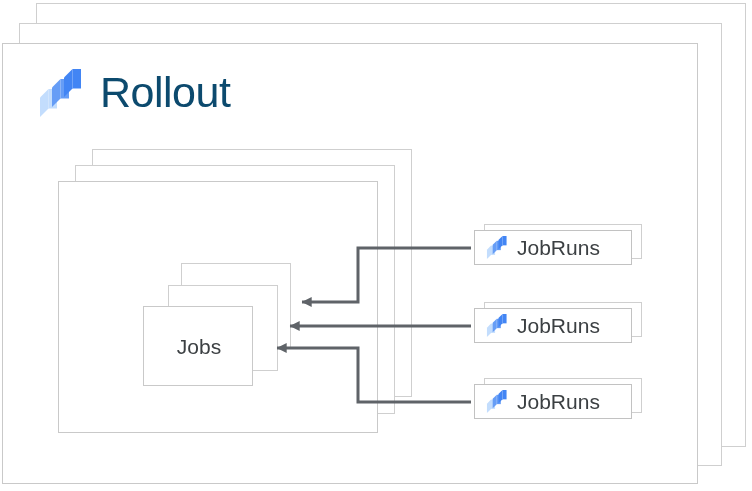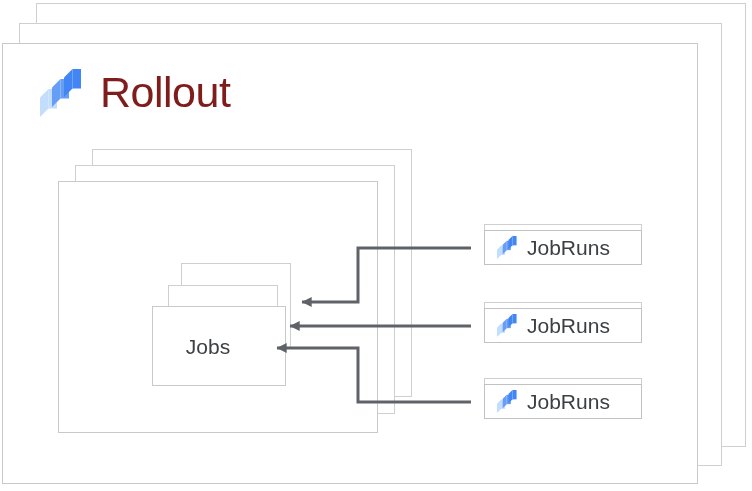--- a/index.html
+++ b/index.html
@@ -37,26 +37,26 @@
   .rollout-front { left: 2px;   top: 43px; width: 696px; height: 441px; }
 
   
   .phases-back2 { left: 92px; top: 149px; width: 320px; height: 248px; }
   .phases-back1 { left: 75px; top: 165px; width: 320px; height: 249px; }
   .phases-front { left: 58px; top: 181px; width: 320px; height: 252px; }
 
   
   .jobs-back2 { left: 181px; top: 263px; width: 110px; height: 86px; }
   .jobs-back1 { left: 168px; top: 285px; width: 110px; height: 86px; }
-  .jobs-front { left: 152px; top: 306px; width: 134px; height: 80px; }
+  .jobs-front { left: 143px; top: 306px; width: 110px; height: 80px; }
 
   
   .title {
     position: absolute;
-    color: #7f1d1d;
+    color: #0c4a6e;
     white-space: nowrap;
     line-height: 1;
     text-align: center;
   }
   .rollout-title {
     left: 100px;
     top: 71px;
     font-size: 43px;
     letter-spacing: -0.5px;
   }
@@ -92,21 +92,21 @@
     left: 12px;
     top: -6px;
     width: 158px;
     height: 35px;
     background: #ffffff;
     border: 1px solid #cfcfcf;
     box-sizing: border-box;
   }
   .jr-front {
     position: absolute;
-    left: 12px;
+    left: 2px;
     top: 0;
     width: 158px;
     height: 35px;
     background: #ffffff;
     border: 1px solid #c2c2c2;
     box-sizing: border-box;
     display: flex;
     align-items: center;
     padding-left: 11px;
   }

